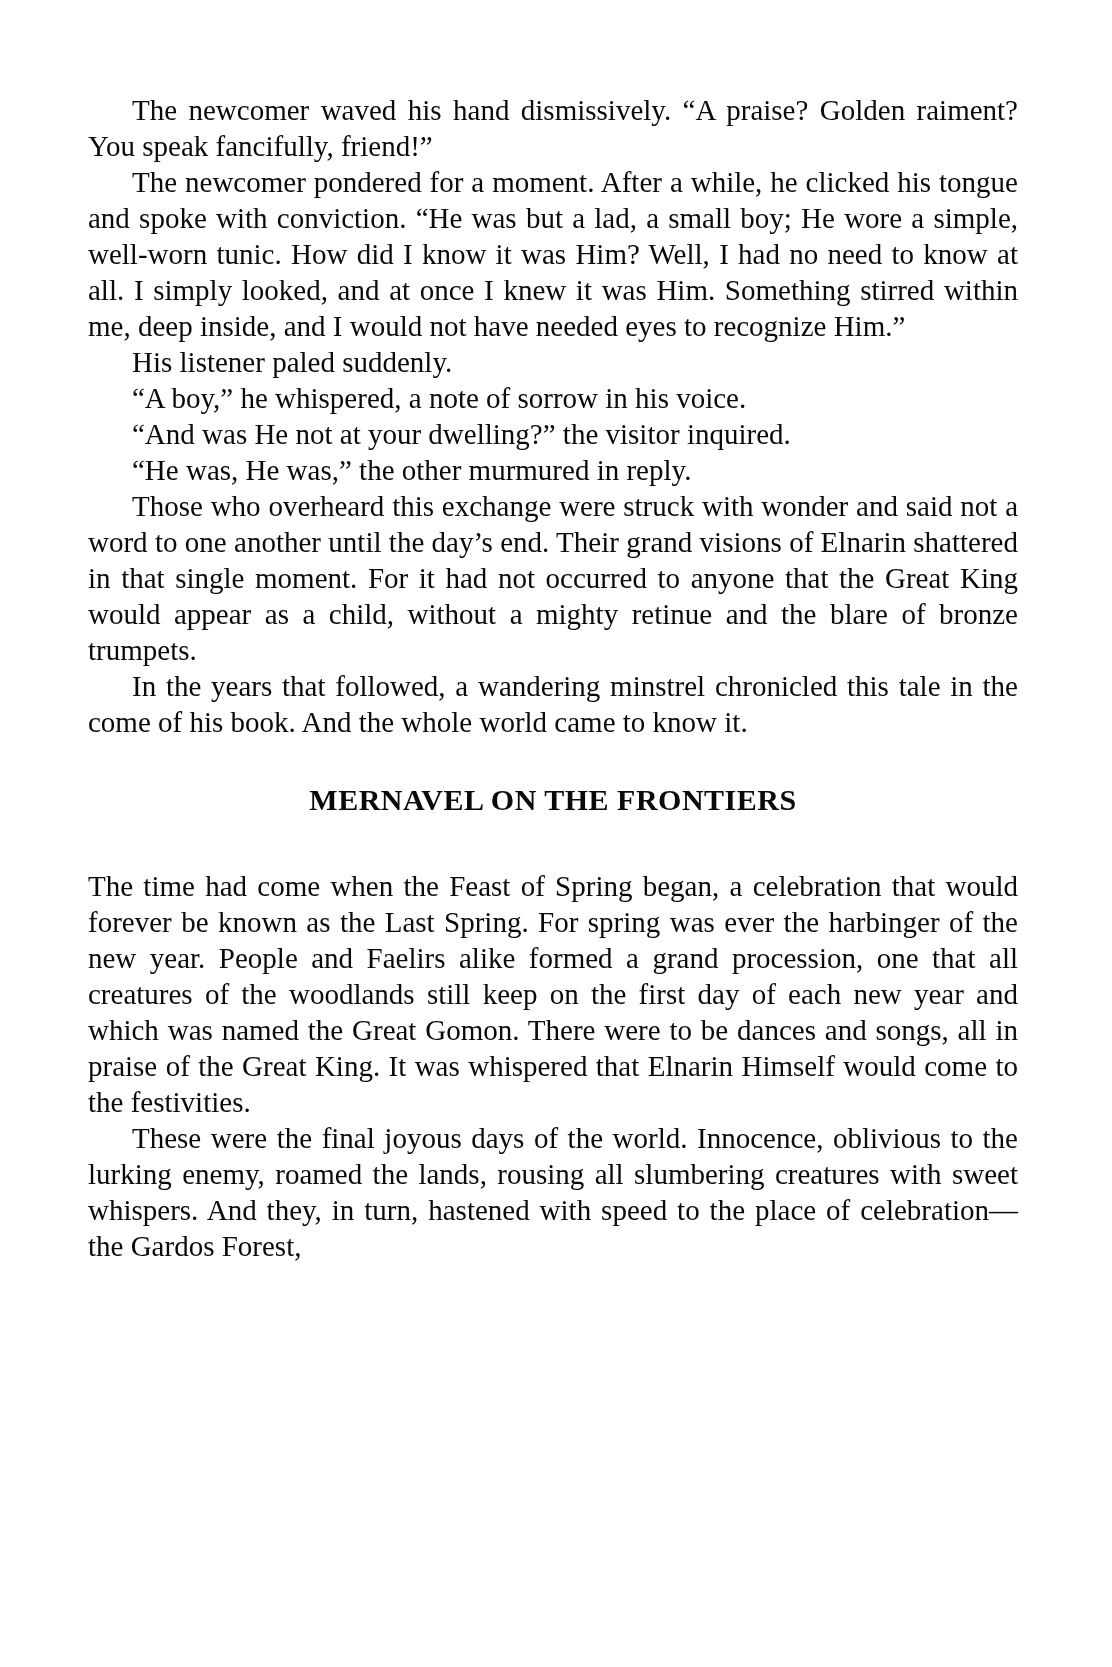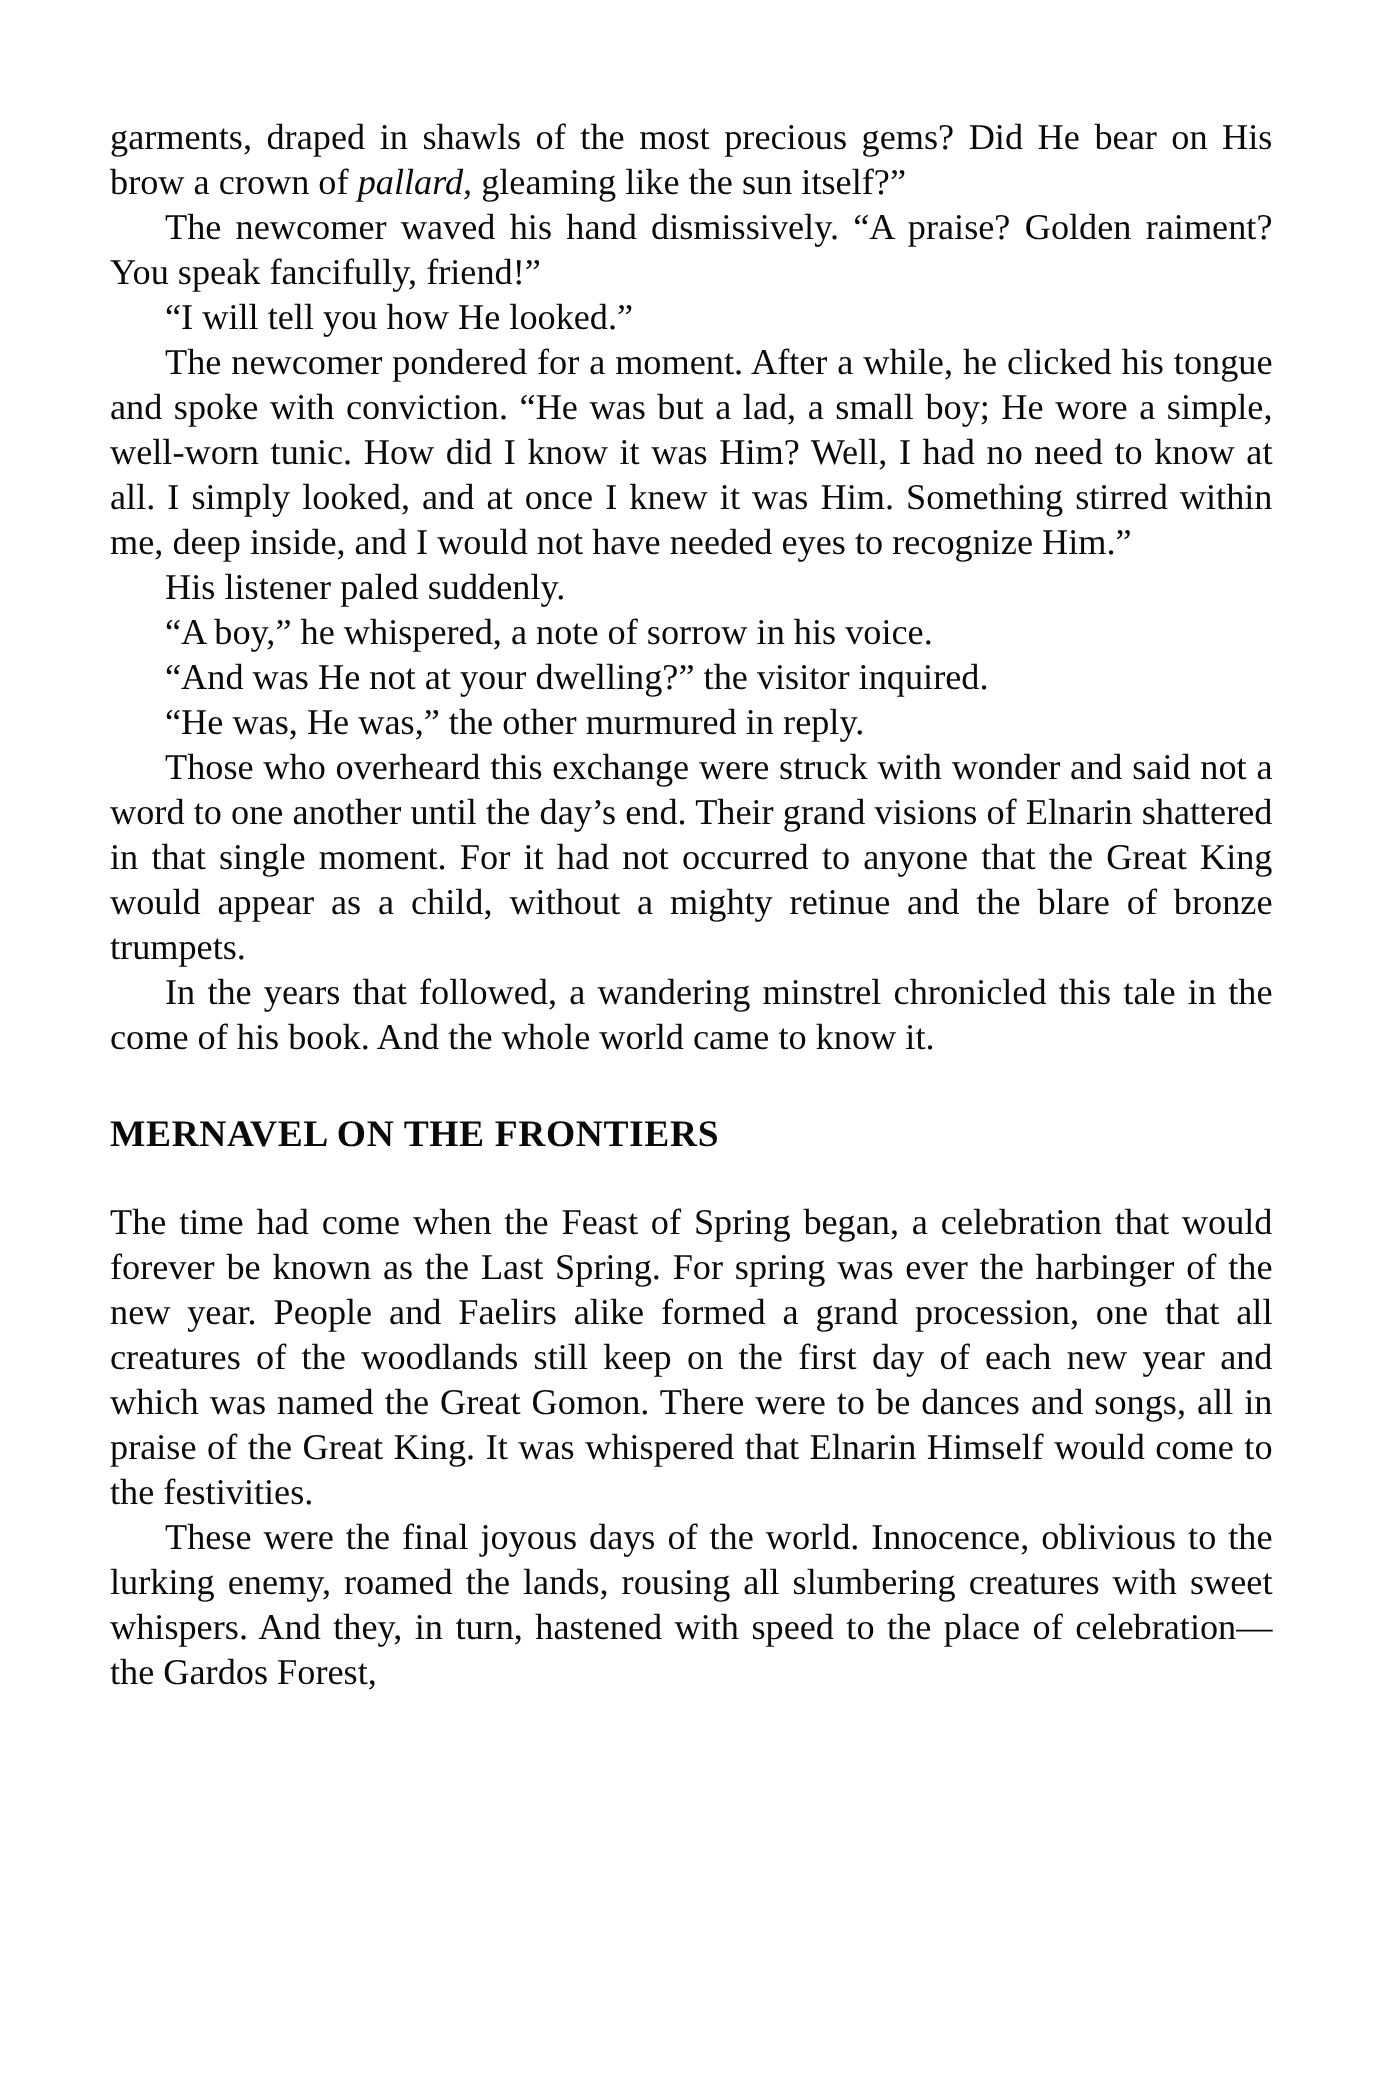--- a/index.html
+++ b/index.html
@@ -28,41 +28,39 @@
     padding: 0;
     hyphens: none;
   }
   .para.indent {
     text-indent: 44px;
   }
   .para .italic {
     font-style: italic;
   }
   .section-heading {
-    margin: 42px 0 34px 0;
+    margin: 42px 0 50px 0;
     padding: 0;
     font-family: "Liberation Serif", "DejaVu Serif", serif;
     font-size: 30px;
     line-height: 36px;
     font-weight: bold;
     color: #0a0a0a;
-    text-align: left;
+    text-align: center;
     letter-spacing: 0.5px;
   }
 </style>
 </head>
 <body>
 
 <div class="book-page">
   <div class="text-block">
 
-    <p class="para"><span>garments, draped in shawls of the most precious gems? Did He bear on His brow a crown of </span><span class="italic">pallard,</span><span> gleaming like the sun itself?”</span></p>
 
     <p class="para indent">The newcomer waved his hand dismissively. “A praise? Golden raiment? You speak fancifully, friend!”</p>
-    <p class="para indent">“I will tell you how He looked.”</p>
     <p class="para indent">The newcomer pondered for a moment. After a while, he clicked his tongue and spoke with conviction. “He was but a lad, a small boy; He wore a simple, well-worn tunic. How did I know it was Him? Well, I had no need to know at all. I simply looked, and at once I knew it was Him. Something stirred within me, deep inside, and I would not have needed eyes to recognize Him.”</p>
     <p class="para indent">His listener paled suddenly.</p>
     <p class="para indent">“A boy,” he whispered, a note of sorrow in his voice.</p>
     <p class="para indent">“And was He not at your dwelling?” the visitor inquired.</p>
     <p class="para indent">“He was, He was,” the other murmured in reply.</p>
     <p class="para indent">Those who overheard this exchange were struck with wonder and said not a word to one another until the day’s end. Their grand visions of Elnarin shattered in that single moment. For it had not occurred to anyone that the Great King would appear as a child, without a mighty retinue and the blare of bronze trumpets.</p>
     <p class="para indent">In the years that followed, a wandering minstrel chronicled this tale in the come of his book. And the whole world came to know it.</p>
 
     <h2 class="section-heading">MERNAVEL ON THE FRONTIERS</h2>
 

